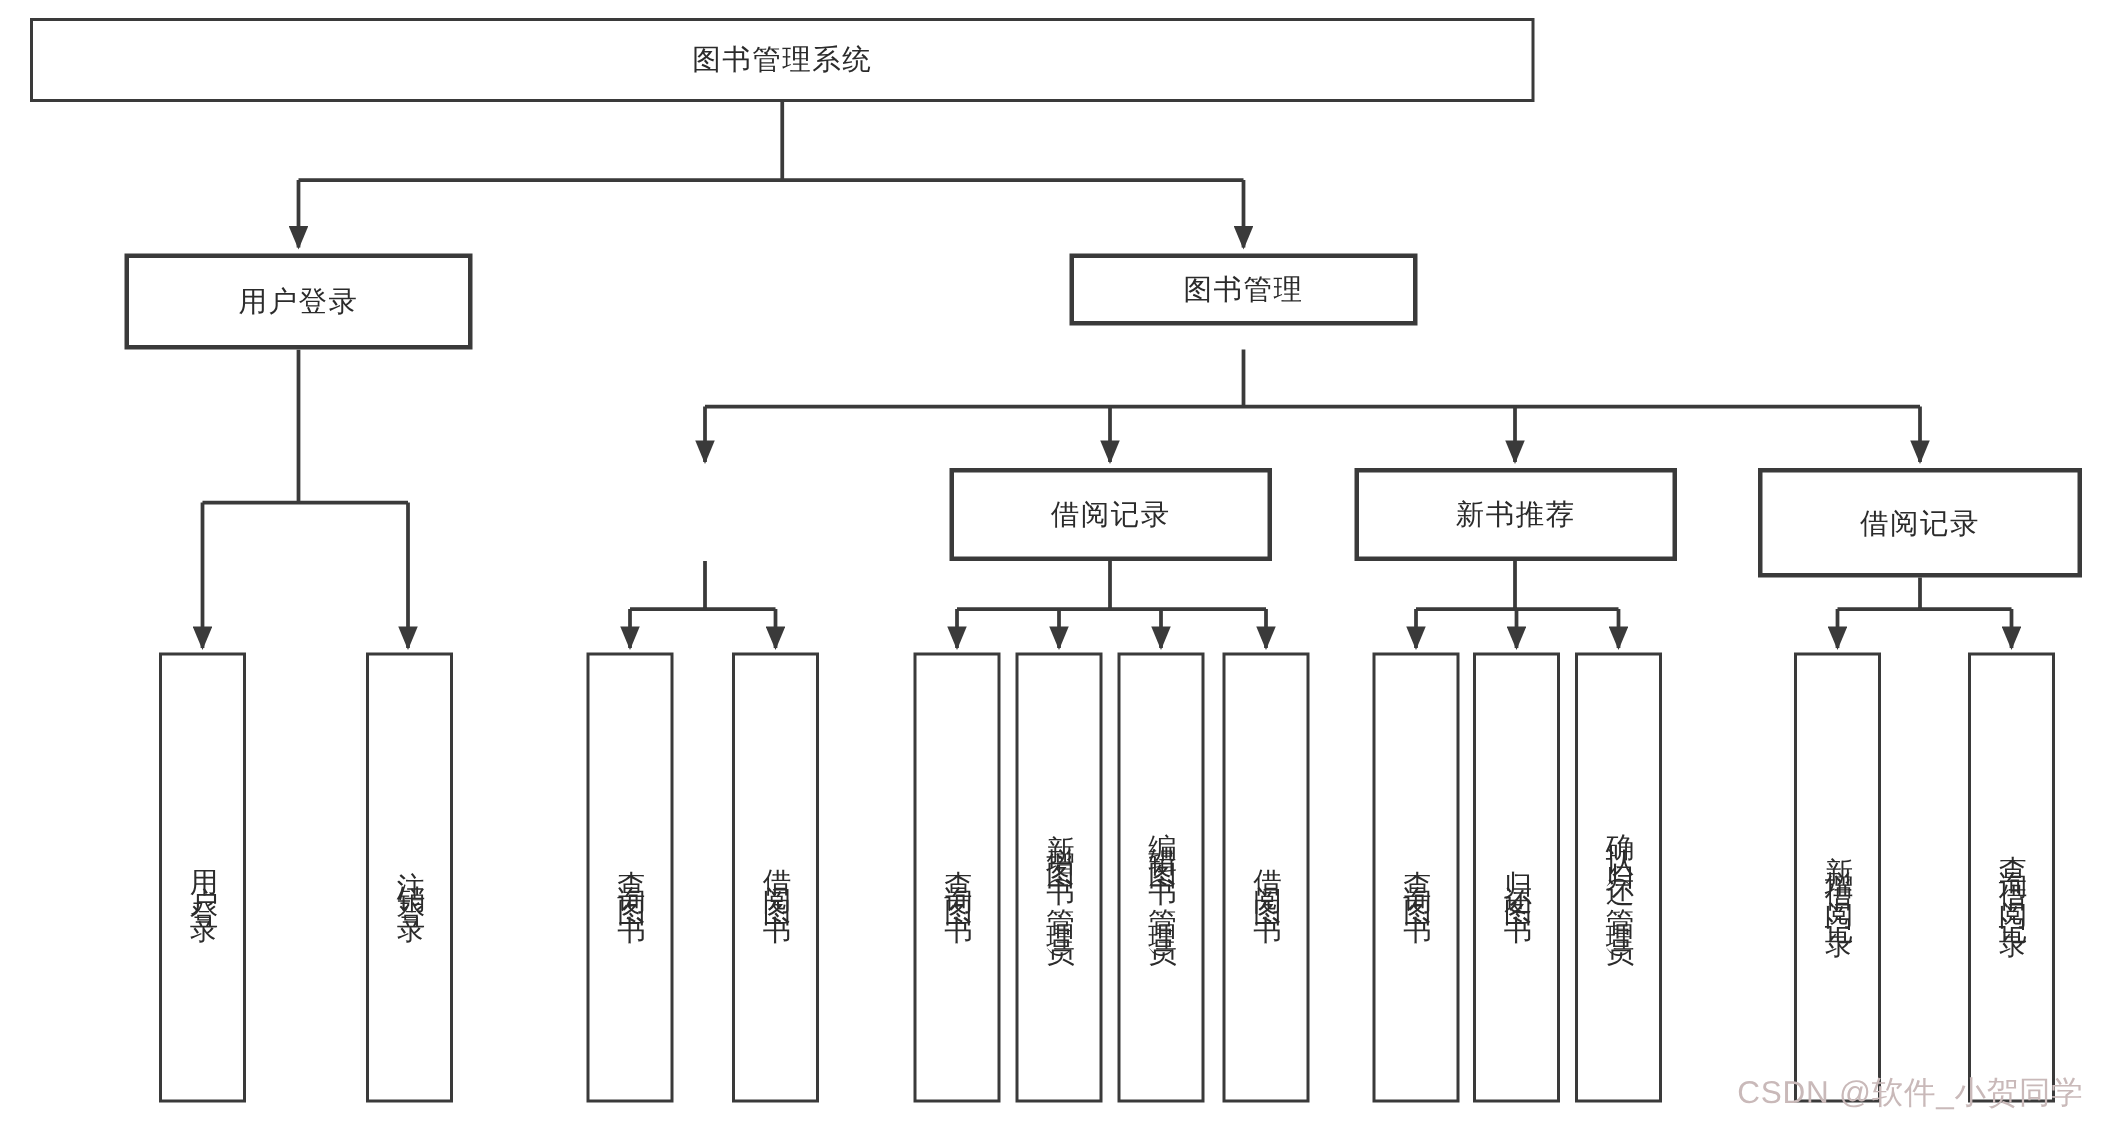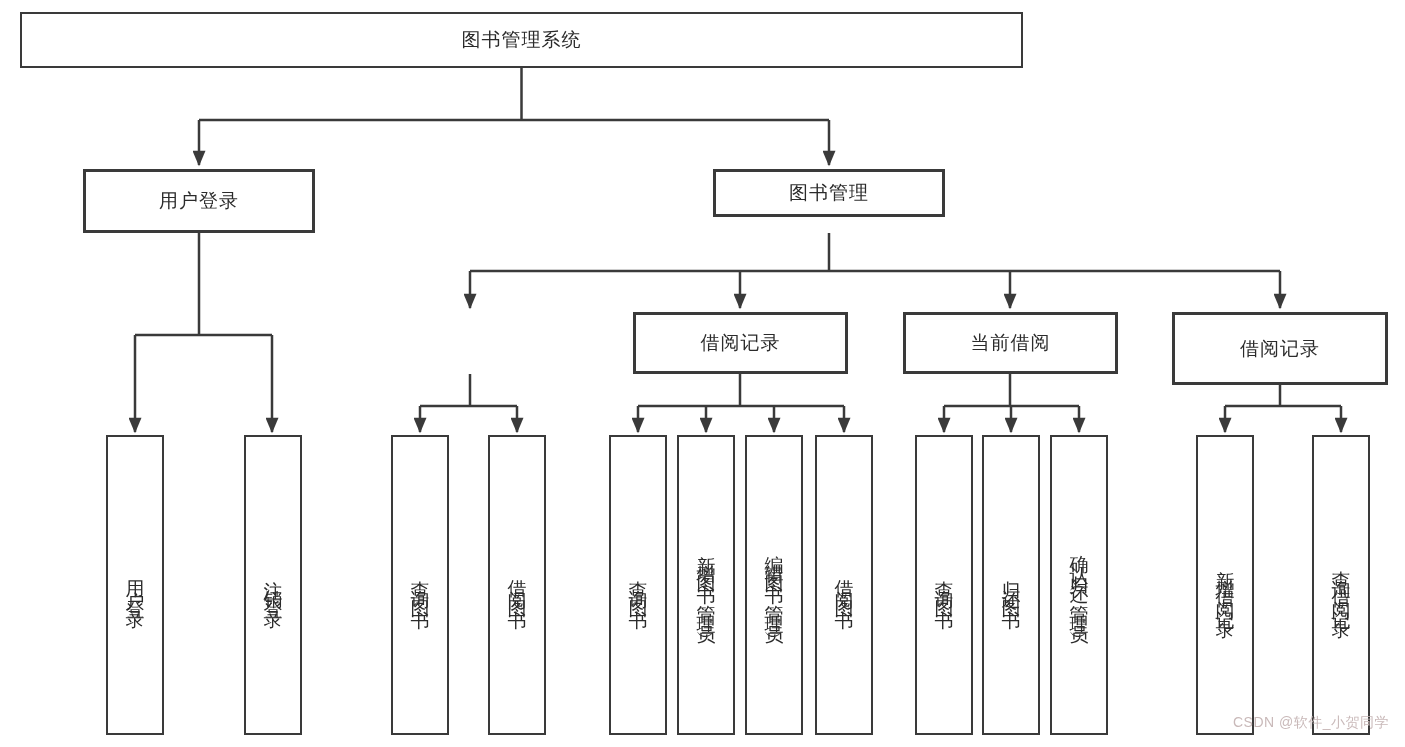--- a/index.html
+++ b/index.html
@@ -34,21 +34,21 @@
     writing-mode:vertical-rl;
     text-orientation:mixed;
     text-align:center;
     line-height:54px;
     font-size:19px;
     letter-spacing:10px;
   }
   .watermark{
     position:absolute;
     right:16px;top:714px;
-    font-size:14px;
+    font-size:21px;
     color:#c9b9b9;
     letter-spacing:0.5px;
     text-align:center;
   }
 </style>
 </head>
 <body>
 
 <div class="canvas">
 
@@ -92,21 +92,21 @@
     <path class="wire" d="M1225,406 V432" marker-end="url(#arw)"></path>
     <path class="wire" d="M1341,406 V432" marker-end="url(#arw)"></path>
   </svg>
 
   <div class="box root">图书管理系统</div>
 
   <div class="box lvl" style="left:83px;top:169px;width:232px;height:64px">用户登录</div>
   <div class="box lvl" style="left:713px;top:169px;width:232px;height:48px">图书管理</div>
 
   <div class="box lvl" style="left:633px;top:312px;width:215px;height:62px">借阅记录</div>
-  <div class="box lvl" style="left:903px;top:312px;width:215px;height:62px">当前借阅</div>
+  <div class="box lvl" style="left:903px;top:312px;width:215px;height:62px">新书推荐</div>
   <div class="box lvl" style="left:1172px;top:312px;width:216px;height:73px">借阅记录</div>
 
   <div class="leaf" style="left:106px">用户登录</div>
   <div class="leaf" style="left:244px">注销登录</div>
 
   <div class="leaf" style="left:391px">查询图书</div>
   <div class="leaf" style="left:488px">借阅图书</div>
 
   <div class="leaf" style="left:609px">查询图书</div>
   <div class="leaf" style="left:677px">新增图书（管理员）</div>

